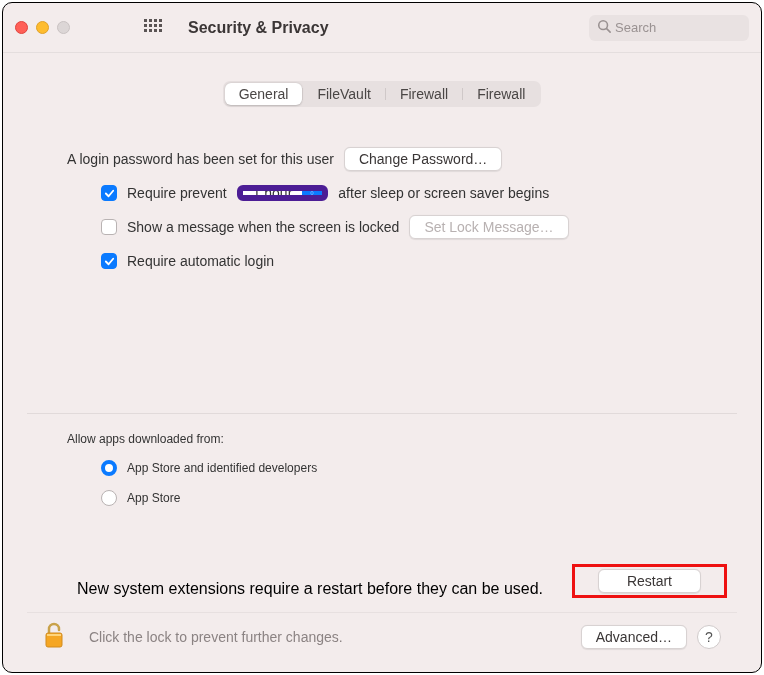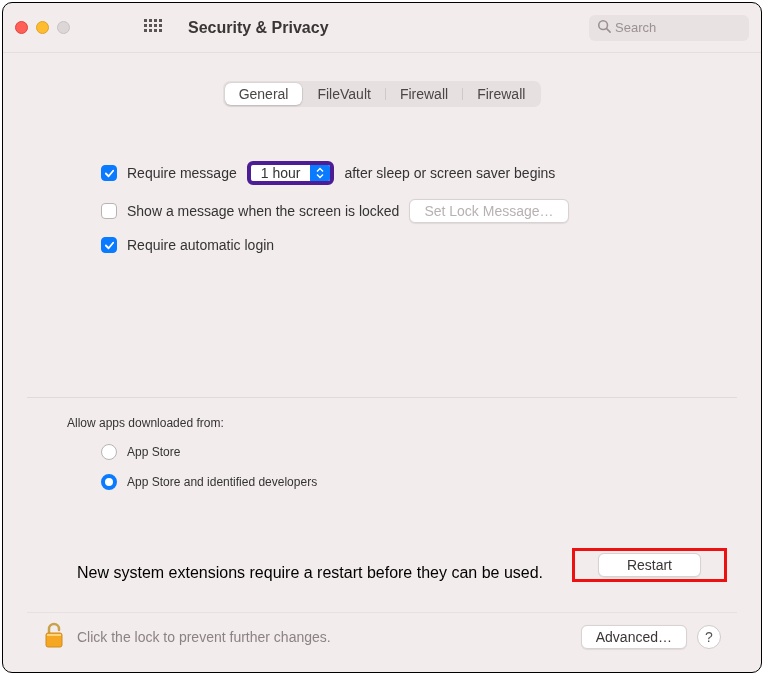--- a/index.html
+++ b/index.html
@@ -73,22 +73,22 @@
     .btn.disabled { color:#b8b1b1; }
     .checkbox {
       width:16px; height:16px; border-radius:4px; border:1px solid #b9b3b3;
       background:#fff; display:inline-flex; align-items:center; justify-content:center;
       flex-shrink:0;
     }
     .checkbox.checked { background:#0a7aff; border-color:#0a7aff; }
     .checkbox.checked svg { width:11px; height:11px; }
     .select {
       display:inline-flex; align-items:center;
-      background:#fff; border:4px solid #4c1d95; border-radius:6px;
-      height:24px; overflow:hidden;
+      background:#fff; border:6px solid #4c1d95; border-radius:6px;
+      height:16px; overflow:hidden;
     }
     .select .sel-label { padding:0 10px; font-size:14px; }
     .select .sel-caret {
       width:20px; height:100%; background:#0a7aff;
       display:flex; flex-direction:column; align-items:center; justify-content:center; gap:0px;
     }
     .select .sel-caret svg { width:8px; height:6px; }
     .divider { height:1px; background:#e1dada; margin: 30px 0 0; }
     .section-bottom { margin-top:18px; padding:0 40px 0 50px; color:#333; font-size:12px; }
     .radio {
@@ -96,21 +96,21 @@
       background:#fff; display:inline-flex; align-items:center; justify-content:center; flex-shrink:0;
     }
     .radio.checked { border:4px solid #0a7aff; background:#fff; }
     .restart-row { margin-top: 44px; display:flex; align-items:flex-end; padding:0 10px 0 50px; }
     .restart-btn-wrap { margin-left:auto; border:3px solid #e11; padding:2px 23px; }
     .restart-btn-wrap .btn { padding:3px 28px; }
     .footer {
       margin-top:auto;
       border-top:1px solid #e7e0e0;
       padding: 8px 16px 10px;
-      display:flex; align-items:center; gap:12px;
+      display:flex; align-items:center; gap:24px;
       color:#8b8383; font-size:14px;
     }
     .lock-icon svg { width:22px; height:28px; }
     .footer-right { margin-left:auto; display:flex; align-items:flex-end; gap:10px; }
     .help-btn {
       width:24px; height:24px; border-radius:50%;
       border:1px solid #d0caca; background:#fff;
       display:flex; align-items:center; justify-content:center;
       font-size:14px; color:#555;
     }
@@ -173,28 +173,30 @@
       <div class="tab-sep"></div>
       <div class="tab">FileVault</div>
       <div class="tab-sep"></div>
       <div class="tab">Firewall</div>
       <div class="tab-sep"></div>
       <div class="tab">Firewall</div>
     </div>
 
     <div class="section-top">
       <div class="row">
+        <span>A login password has been set for this user</span>
+        <button class="btn">Change Password…</button>
       </div>
       <div class="row indent">
         <span class="checkbox checked">
           <svg viewBox="0 0 12 12">
               <path d="M2 6 L5 9 L10 3" stroke="#fff" stroke-width="2" fill="none" stroke-linecap="round" stroke-linejoin="round"></path>
             </svg>
         </span>
-        <span>Require message</span>
+        <span>Require prevent</span>
         <span class="select">
           <span class="sel-label">1 hour</span>
           <span class="sel-caret">
             <svg viewBox="0 0 8 5">
                 <path d="M1 4 L4 1 L7 4" stroke="#fff" stroke-width="1.4" fill="none"></path>
               </svg>
             <svg viewBox="0 0 8 5">
                 <path d="M1 1 L4 4 L7 1" stroke="#fff" stroke-width="1.4" fill="none"></path>
               </svg>
           </span>
@@ -217,26 +219,26 @@
     </div>
 
     <div style="height:100px"></div>
     <div class="divider"></div>
 
     <div class="section-bottom">
       <div class="row" style="margin-left:-10px;">
         <span>Allow apps downloaded from:</span>
       </div>
       <div class="row indent" style="padding-left:24px;">
+        <span class="radio checked"></span>
+        <span>App Store and identified developers</span>
+      </div>
+      <div class="row indent" style="padding-left:24px;">
         <span class="radio"></span>
         <span>App Store</span>
-      </div>
-      <div class="row indent" style="padding-left:24px;">
-        <span class="radio checked"></span>
-        <span>App Store and identified developers</span>
       </div>
     </div>
 
     <div class="restart-row">
       <span>New system extensions require a restart before they can be used.</span>
       <span class="restart-btn-wrap">
         <button class="btn">Restart</button>
       </span>
     </div>
 

